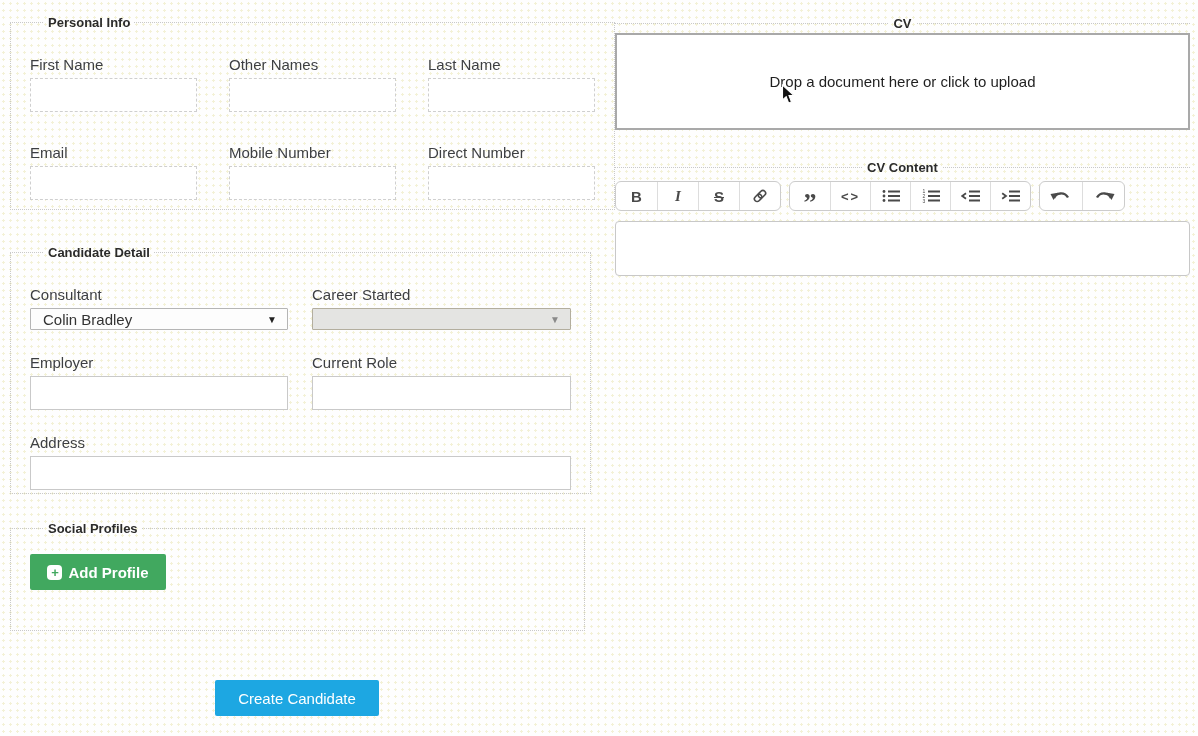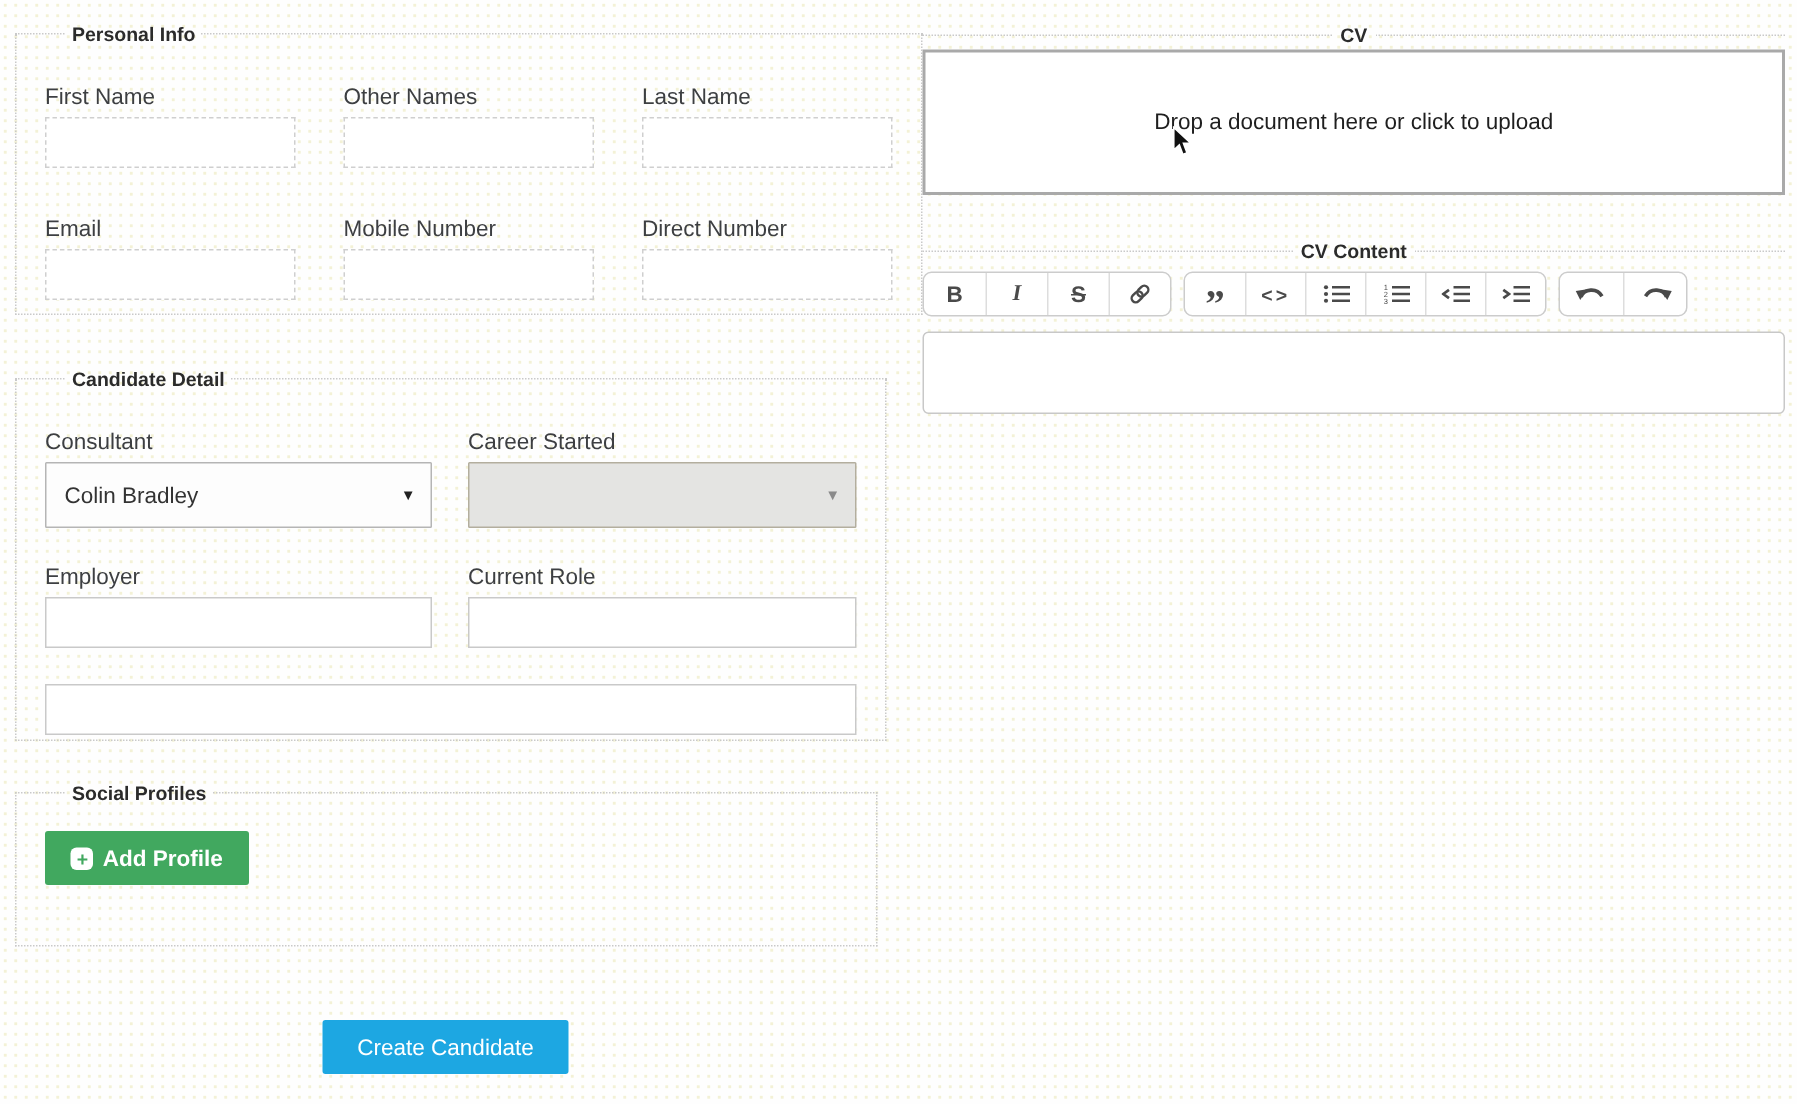--- a/index.html
+++ b/index.html
@@ -27,21 +27,21 @@
   #fs-social{height:110px;margin-top:27px;padding-top:18px;}
 
   .grid3{display:grid;grid-template-columns:repeat(3,167px);column-gap:16px;row-gap:10px;gap:32px;}
   .grid2{display:grid;grid-template-columns:258px 259px;column-gap:16px;row-gap:10px;gap:24px;}
   .span2{grid-column:1 / span 2;}
   .cell{display:flex;flex-direction:column;}
   .flabel{font-size:15px;color:#3d3f42;line-height:18px;margin-bottom:4px;}
   .tinput{box-sizing:border-box;height:34px;width:100%;border:1px dashed #cfcfcf;background:#fff;font-family:inherit;font-size:15px;color:#333;padding:0 8px;outline:none;}
   .tinput.solid{border:1px solid #c9c9c9;}
 
-  .select{box-sizing:border-box;height:44px;border:1px solid #b5b5b5;border-radius:1px;background:#fdfdfd;
+  .select{box-sizing:border-box;height:22px;border:1px solid #b5b5b5;border-radius:1px;background:#fdfdfd;
     display:flex;align-items:center;justify-content:space-between;padding:0 10px 0 12px;font-size:15px;color:#333;cursor:pointer;}
   .select .caret{font-size:10px;color:#222;}
   .select.empty{background:#e4e4e2;border-color:#b3ae9e;}
   .select.empty .caret{color:#8a8a8a;}
 
   .btn-add{box-sizing:border-box;width:136px;height:36px;margin-top:0;border:none;border-radius:2px;
     background:var(--green,#41a85f);color:#fff;font-family:inherit;font-size:15px;font-weight:bold;
     display:flex;align-items:center;justify-content:center;gap:6px;cursor:pointer;}
   .plus-box{display:inline-flex;align-items:center;justify-content:center;width:15px;height:15px;border-radius:4px;background:#fff;color:var(--green,#41a85f);font-size:13px;font-weight:bold;line-height:1;}
 
@@ -122,20 +122,21 @@
         </div>
         <div class="cell">
           <label class="flabel">Employer</label>
           <input class="tinput solid" type="text" value="" style="">
         </div>
         <div class="cell">
           <label class="flabel">Current Role</label>
           <input class="tinput solid" type="text" value="" style="">
         </div>
         <div class="cell span2">
+          <label class="flabel">Address</label>
           <input class="tinput solid" type="text" value="" style="">
         </div>
       </div>
     </fieldset>
 
     <fieldset class="fs" id="fs-social">
       <legend>Social Profiles</legend>
       <button class="btn-add">
         <span class="plus-box">+</span>
         <span>Add Profile</span>

